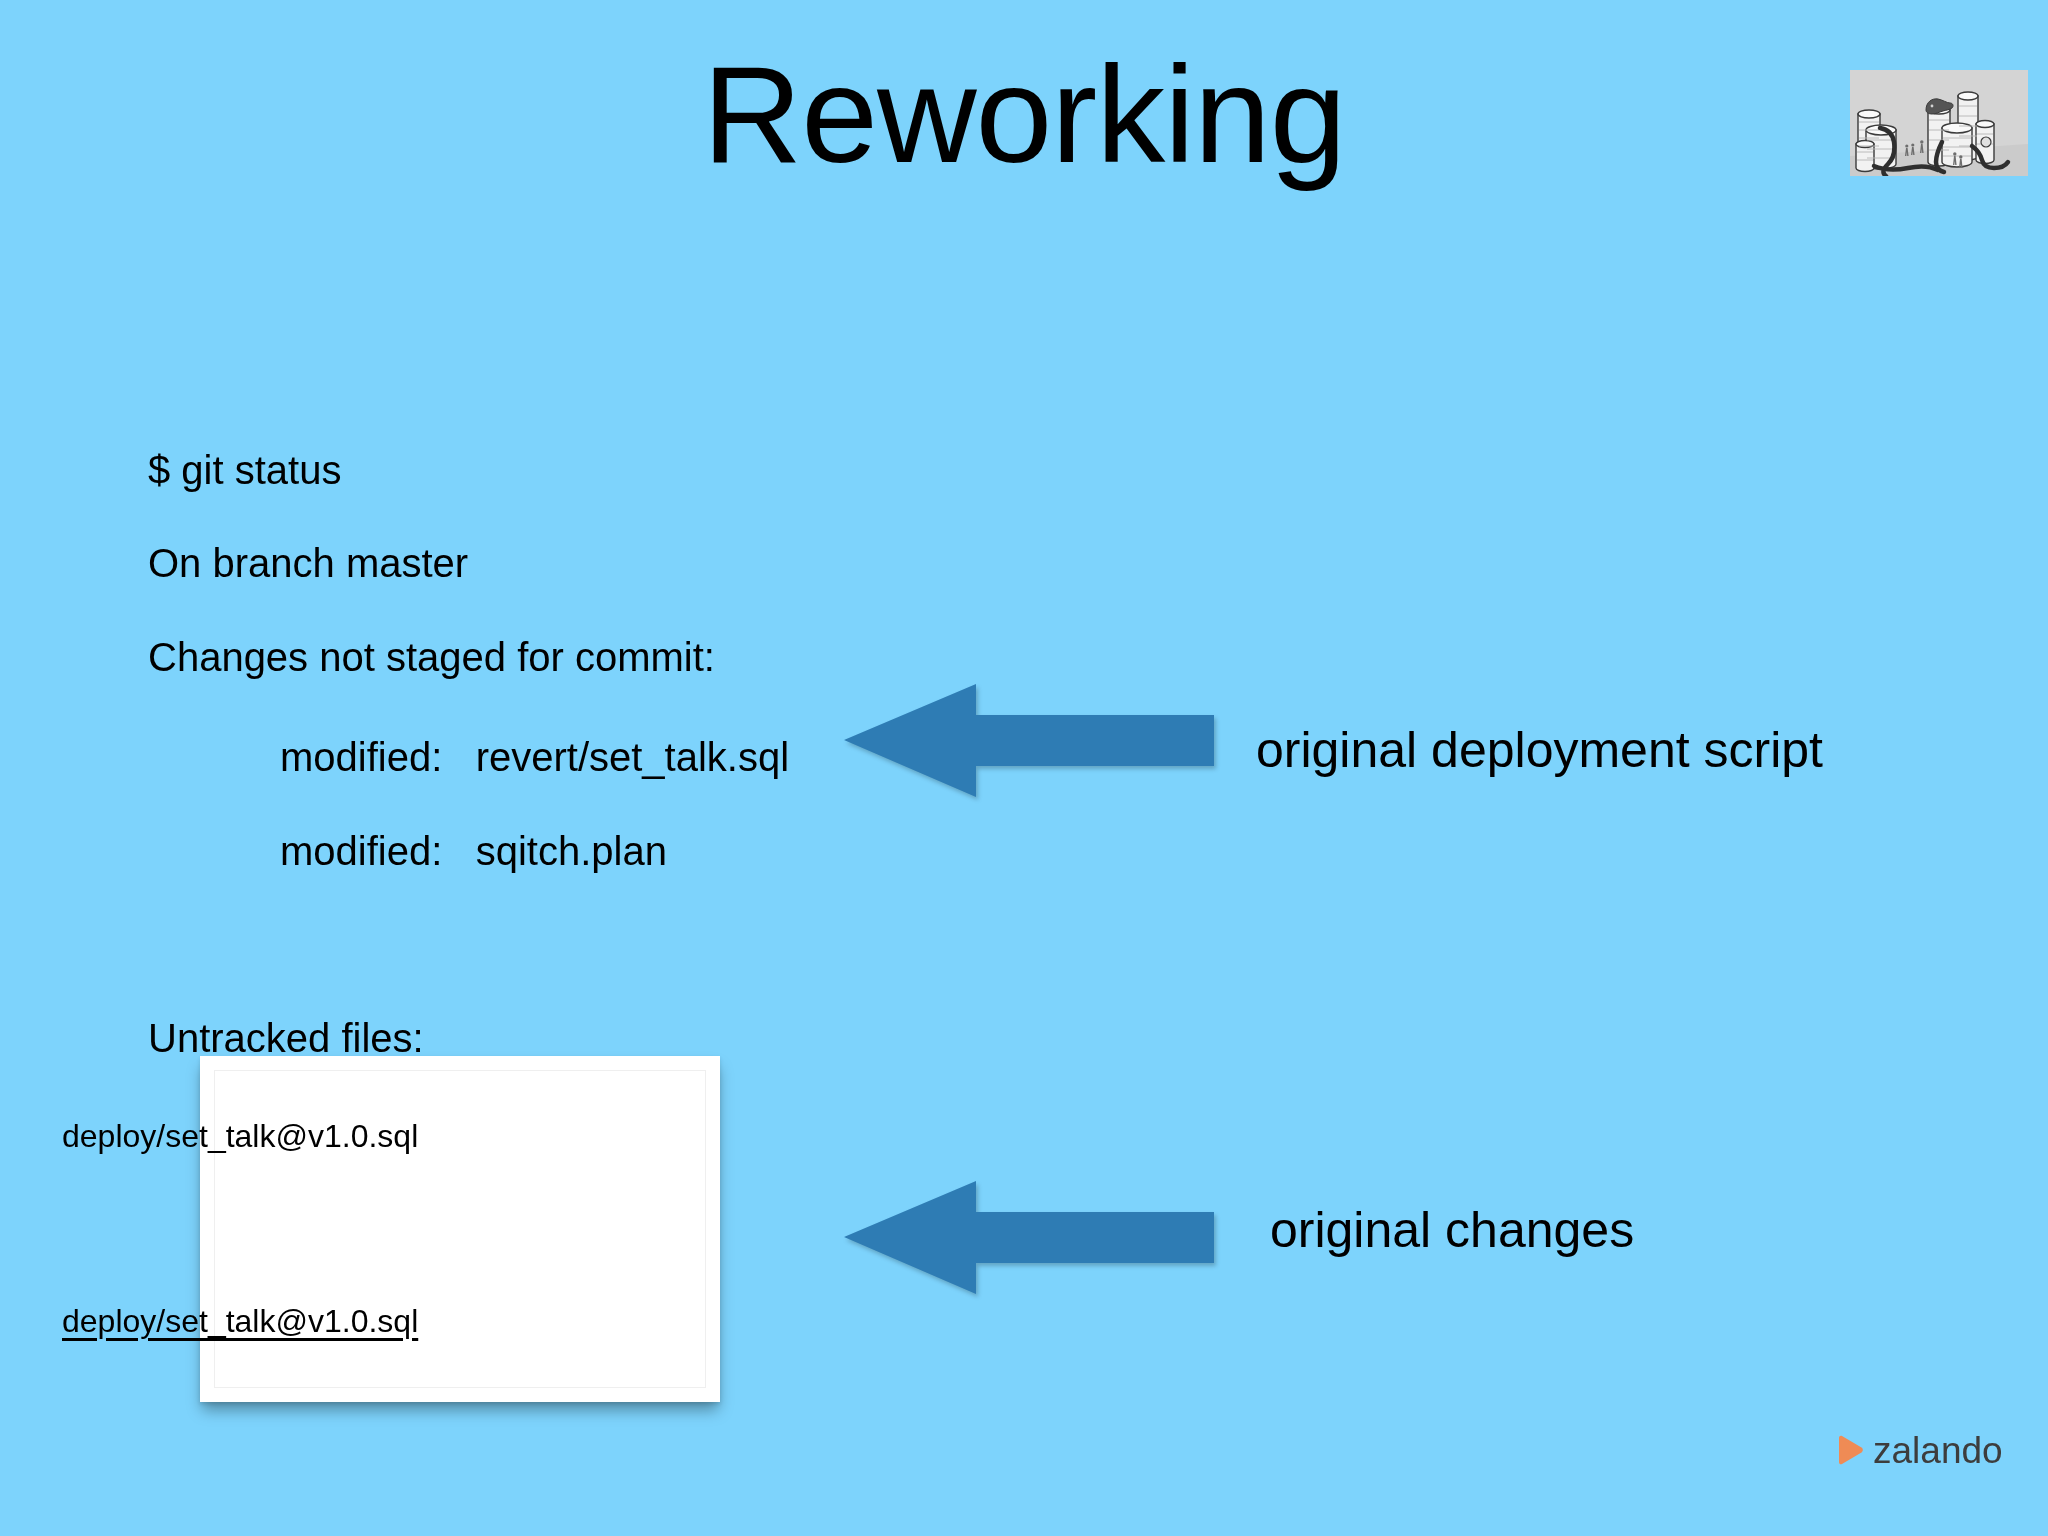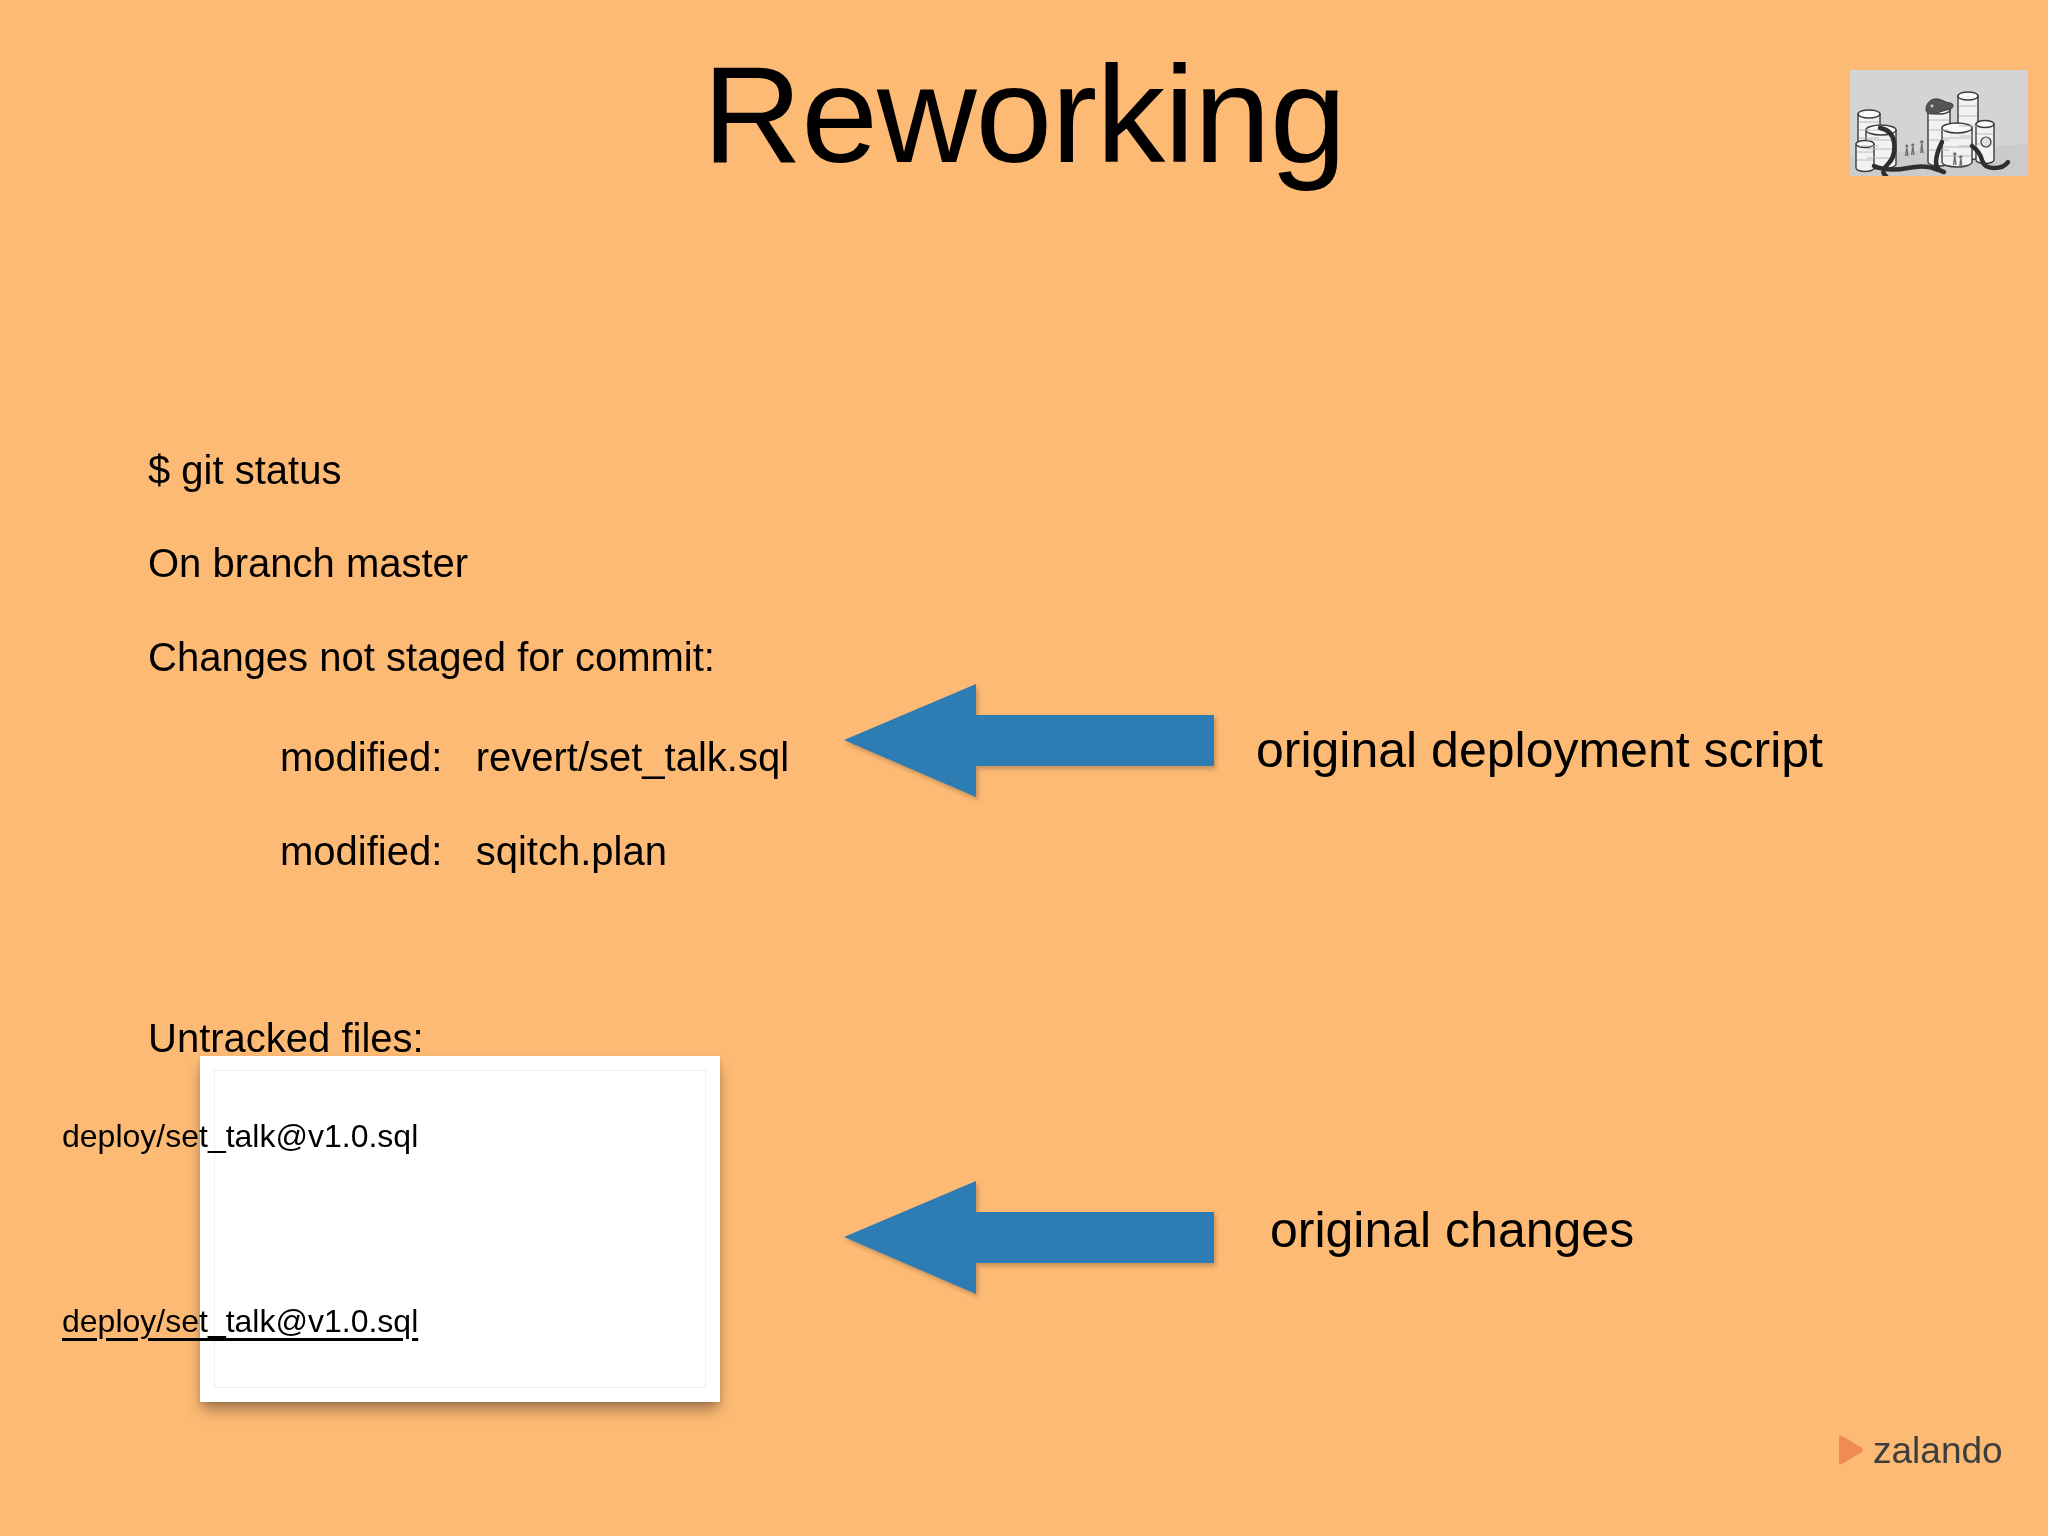--- a/index.html
+++ b/index.html
@@ -8,21 +8,21 @@
     background: #ffffff;
   }
   body {
     font-family: "Liberation Sans", sans-serif;
     -webkit-font-smoothing: antialiased;
   }
   #slide {
     position: relative;
     width: 2048px;
     height: 1536px;
-    background: #fdba74;
+    background: #7dd3fc;
     overflow: hidden;
   }
 
   
   #title {
     position: absolute;
     left: 0;
     top: 42px;
     width: 2048px;
     text-align: center;

